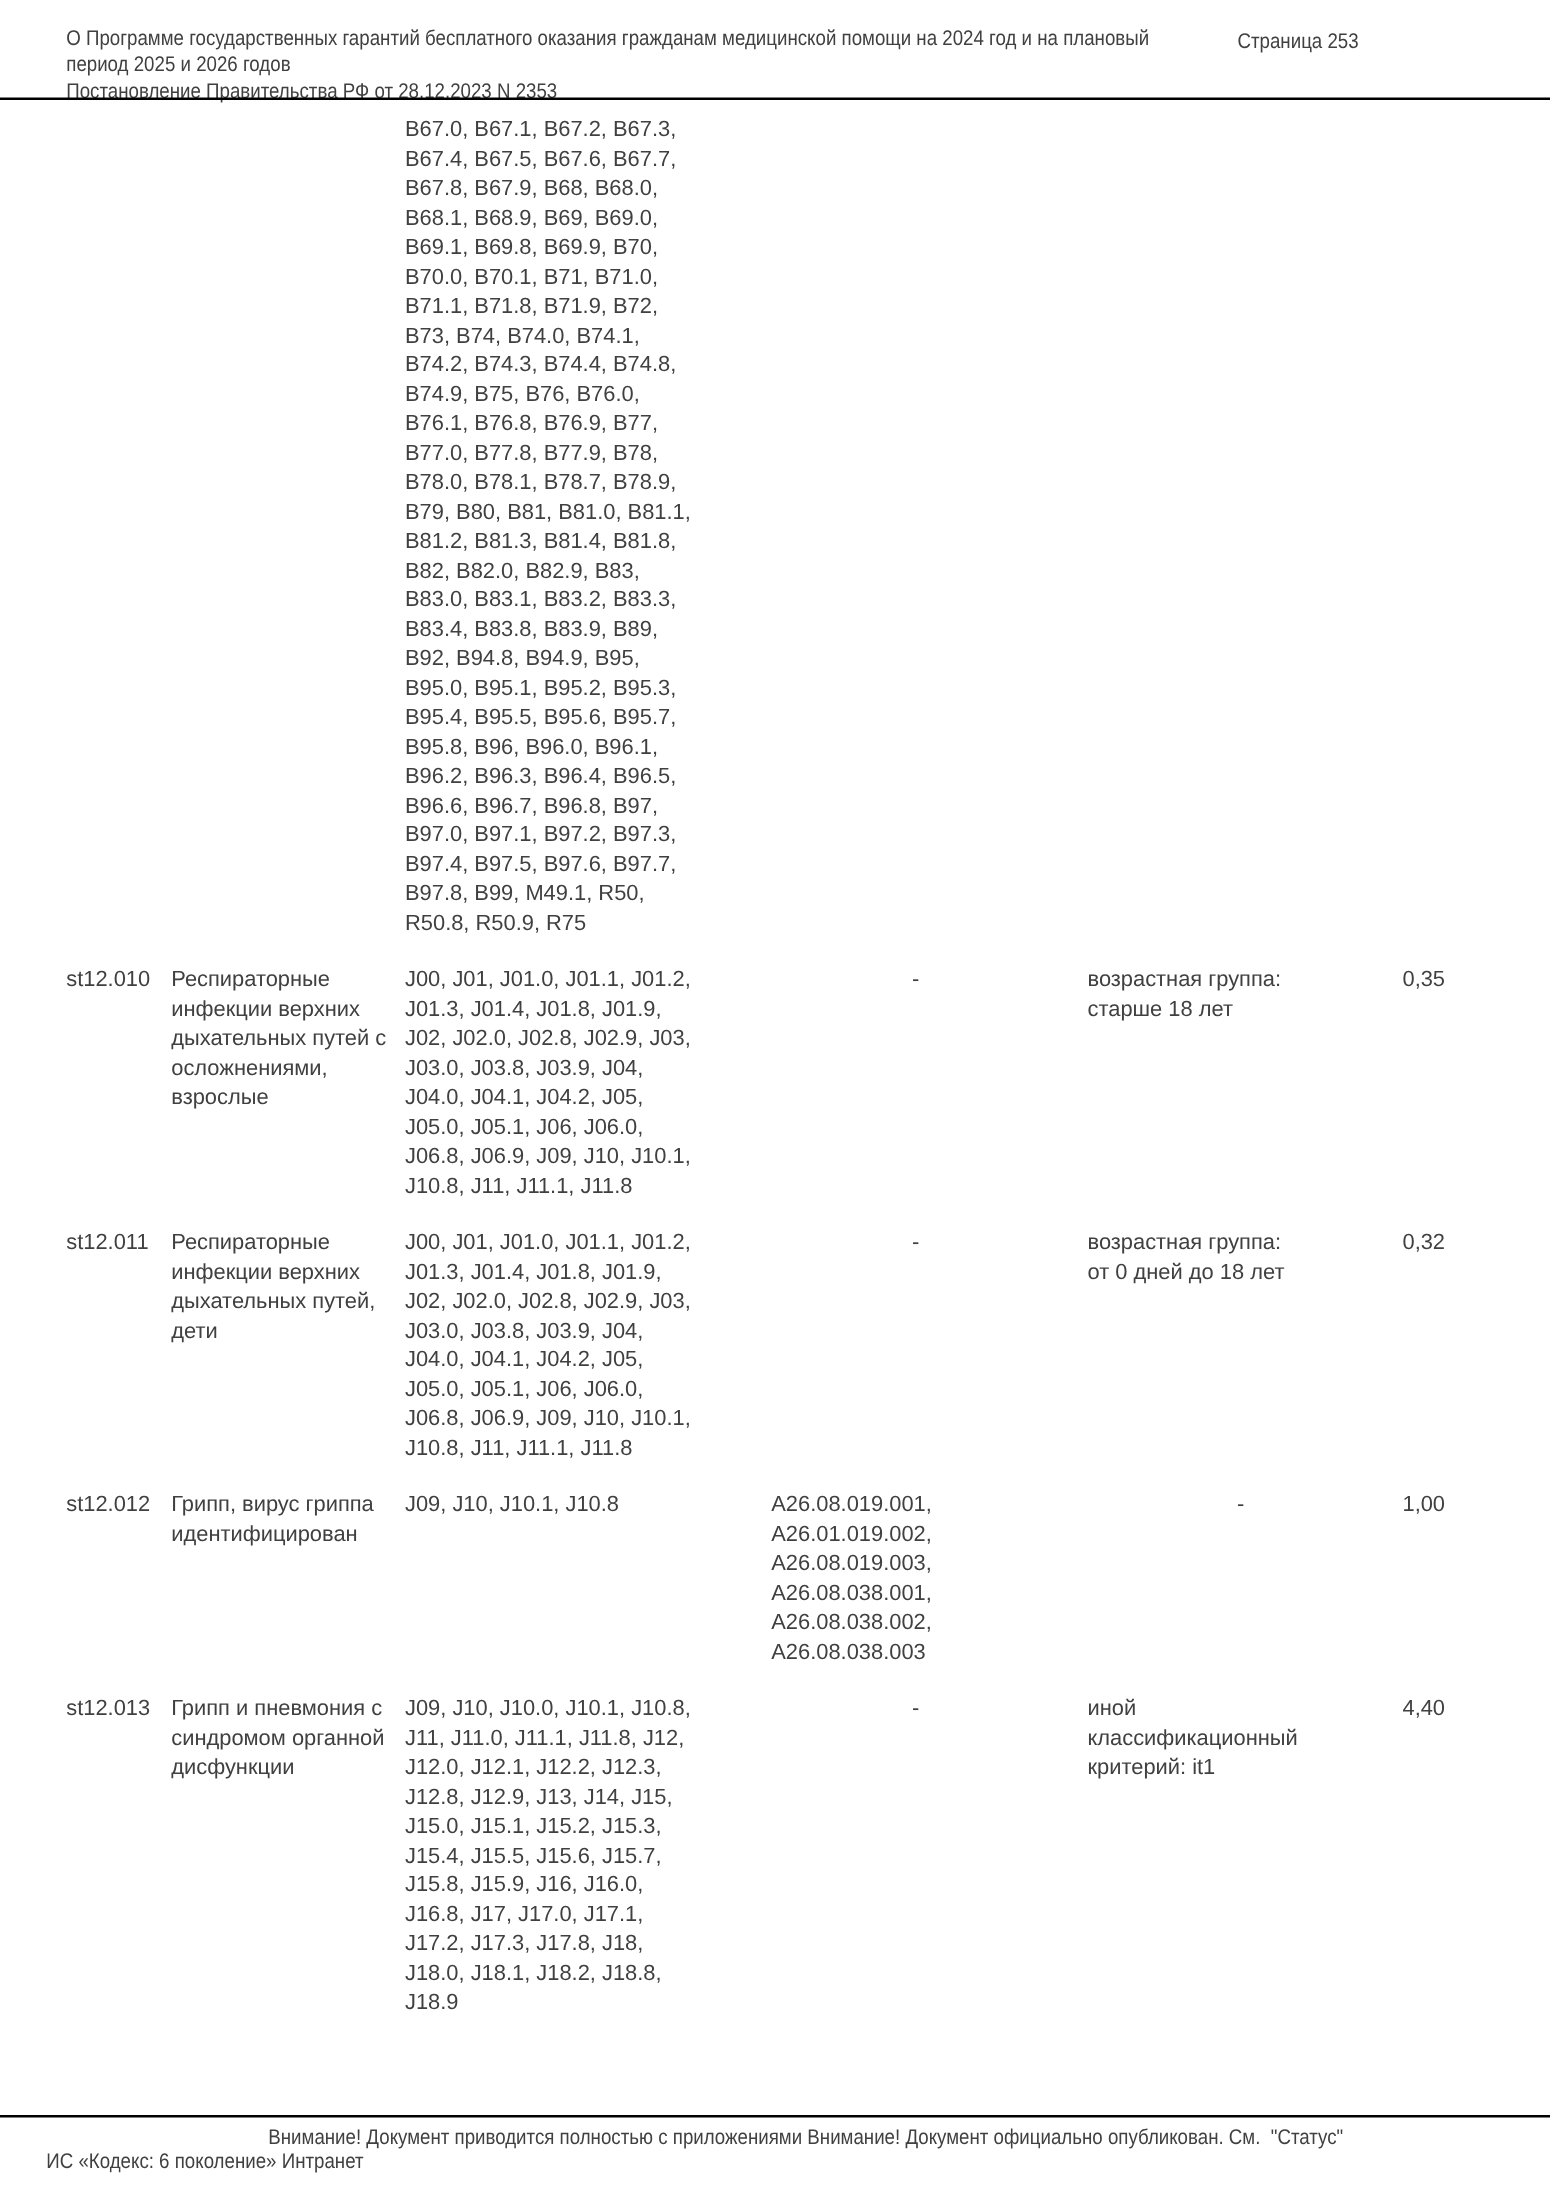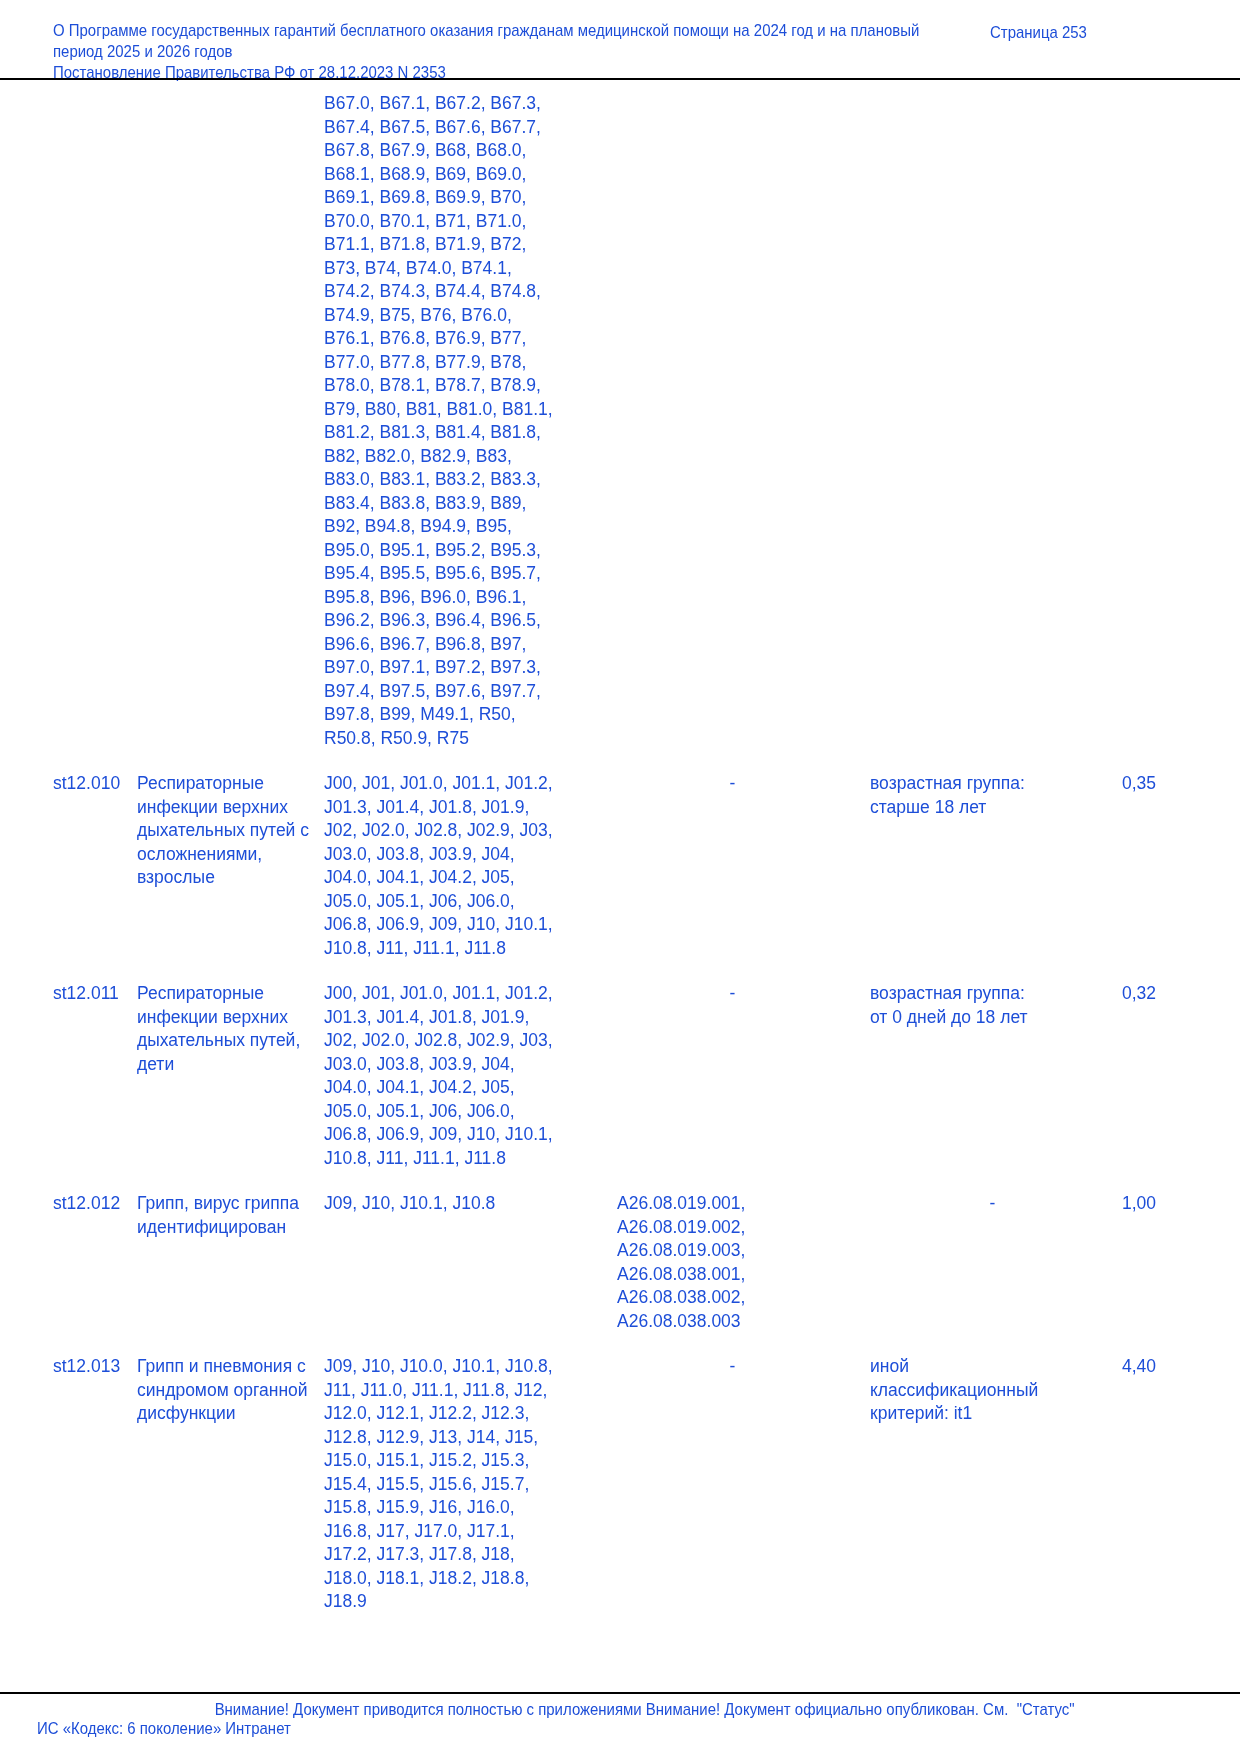--- a/index.html
+++ b/index.html
@@ -1,20 +1,20 @@
 <!DOCTYPE html>
 <html><head>
 <meta charset="utf-8">
 <style>
   html, body { margin:0; padding:0; background:#ffffff; }
   .page {
     position:relative;
     width:1240px; height:1755px;
     background:#ffffff;
-    color:#1d4ed8;
+    color:#404040;
     font-family:"Liberation Sans", sans-serif;
     overflow:hidden;
   }
 
   
   .hdr { position:absolute; left:53px; top:20px; }
   .hline { font-size:17px; line-height:21px; white-space:pre; }
   .hline.italic { }
   .narrow { display:inline-block; transform:scaleX(0.88); transform-origin:0 50%; white-space:pre; }
   .narrow-c { display:inline-block; transform:scaleX(0.88); transform-origin:50% 50%; white-space:pre; }
@@ -133,21 +133,21 @@
 от 0 дней до 18 лет</div>
       <div class="c c6">0,32</div>
     </div>
 
     <div class="trow">
       <div class="c">st12.012</div>
       <div class="c">Грипп, вирус гриппа
 идентифицирован</div>
       <div class="c">J09, J10, J10.1, J10.8</div>
       <div class="c codes">A26.08.019.001,
-A26.08.019.002,
+A26.01.019.002,
 A26.08.019.003,
 A26.08.038.001,
 A26.08.038.002,
 A26.08.038.003</div>
       <div class="c center">-</div>
       <div class="c c6">1,00</div>
     </div>
 
     <div class="trow">
       <div class="c">st12.013</div>

